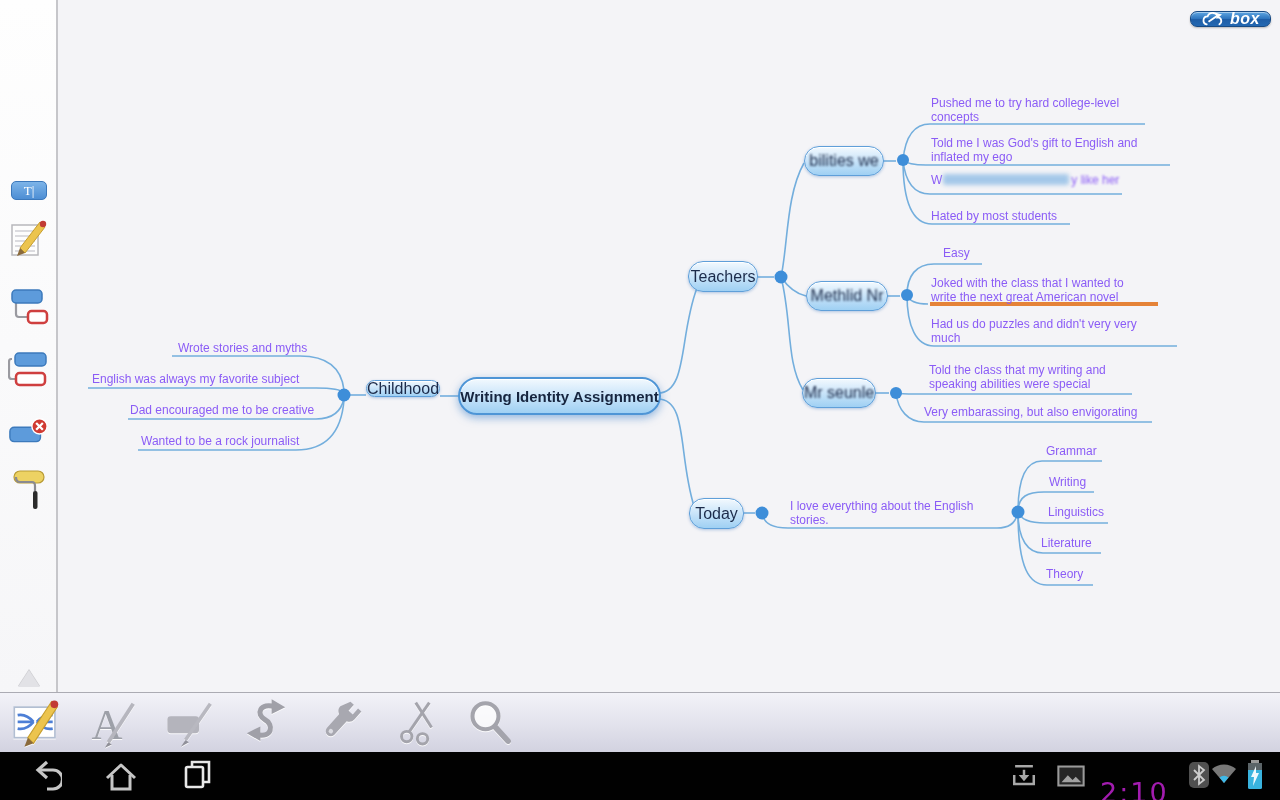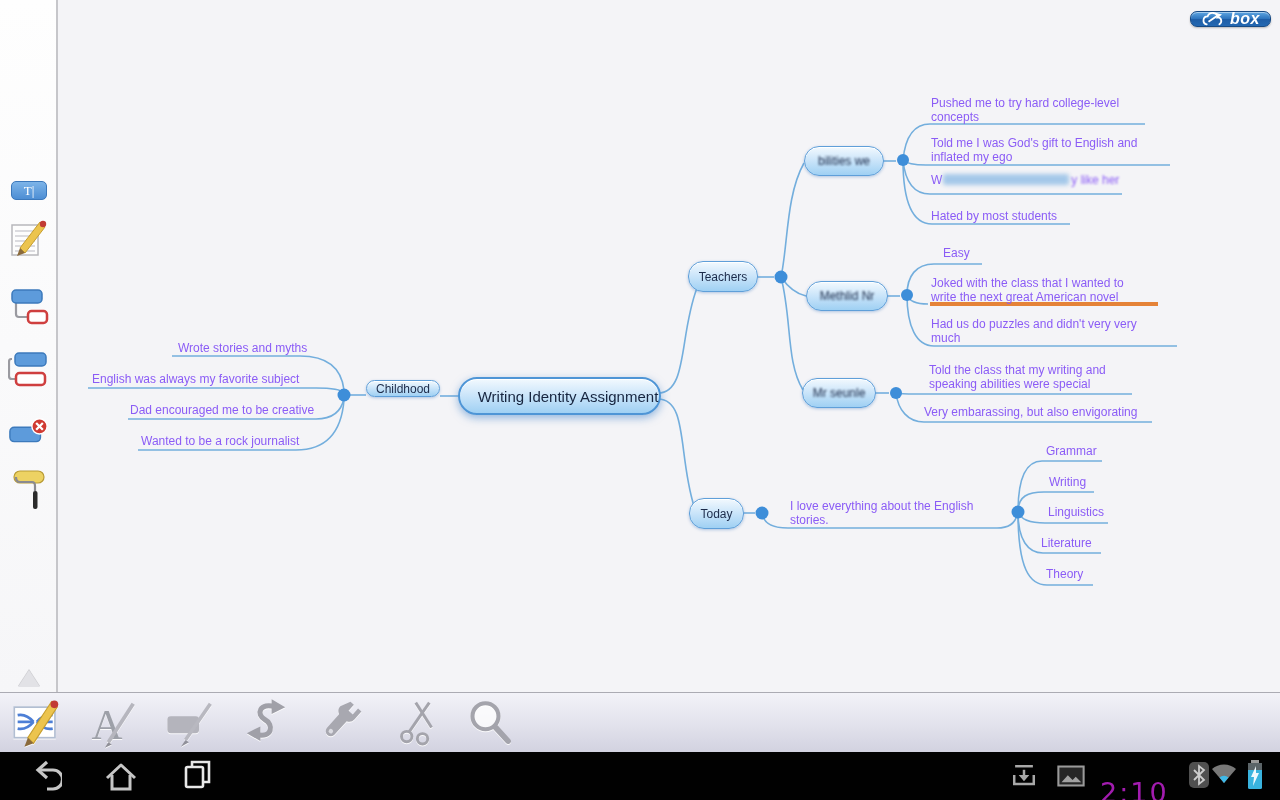--- a/index.html
+++ b/index.html
@@ -15,24 +15,24 @@
   .tnode { width:36px; height:19px; border-radius:5px; background:linear-gradient(#7db4e8,#4d8ed4);
            border:1px solid #3b78bb; color:#fff; font-size:13px; text-align:center; line-height:17px; font-family:"Liberation Serif",serif; }
   .scroll-arrow { position:absolute; left:18px; top:670px; width:0; height:0;
                   border-left:11px solid transparent; border-right:11px solid transparent; border-bottom:17px solid #e2e2e6;
                   filter:drop-shadow(0 -1px 0 #c9c9cd); }
 
   
   .map-lines { position:absolute; left:0; top:0; z-index:1; }
   .node { position:absolute; display:flex; align-items:center; justify-content:center; z-index:2;
           background:linear-gradient(#f2f9fe 0%, #cde6fa 45%, #9fd0f3 100%);
-          border:1.5px solid #5f9fd9; border-radius:15px; color:#1c2b4a; font-size:12px;
+          border:1.5px solid #5f9fd9; border-radius:15px; color:#1c2b4a; font-size:16px;
           box-shadow:0 1px 3px rgba(90,140,200,.45), inset 0 1px 0 rgba(255,255,255,.9); cursor:pointer; }
-  .node.root { border-radius:19px; font-size:15px; font-weight:normal; color:#17253f;
-               border:2px solid #4e95d6; box-shadow:0 3px 8px rgba(80,140,205,.6), inset 0 1px 0 #fff;padding-left:17px; }
+  .node.root { border-radius:19px; font-size:15px; font-weight:bold; color:#17253f;
+               border:2px solid #4e95d6; box-shadow:0 3px 8px rgba(80,140,205,.6), inset 0 1px 0 #fff; }
   .leaf { position:absolute; z-index:2; font-size:12px; line-height:13.5px; color:#8b5cf6; white-space:nowrap; cursor:pointer; }
   .blurtext { filter:blur(1.3px); }
   .blurtext2 { filter:blur(1.1px); }
   .smudge { display:inline-block; width:126px; height:11px; margin:0 2px -1px 1px;
             background:#a4c8e9; border-radius:2px; filter:blur(2px); }
 
   
   .box-btn { position:absolute; right:9px; top:11px; width:81px; height:16px; z-index:5;
              display:flex; align-items:center; justify-content:center; gap:5px;
              background:linear-gradient(#5fa6e2 0%, #2d74bd 48%, #1e5da6 52%, #2368b2 100%);

